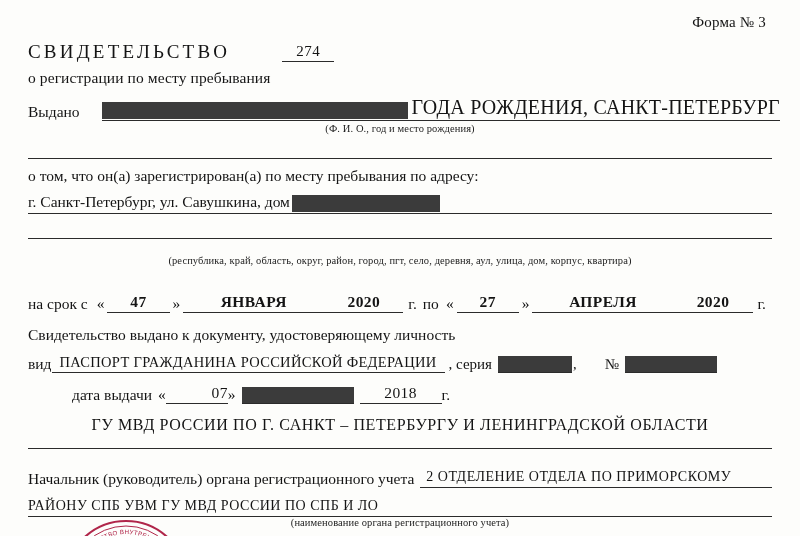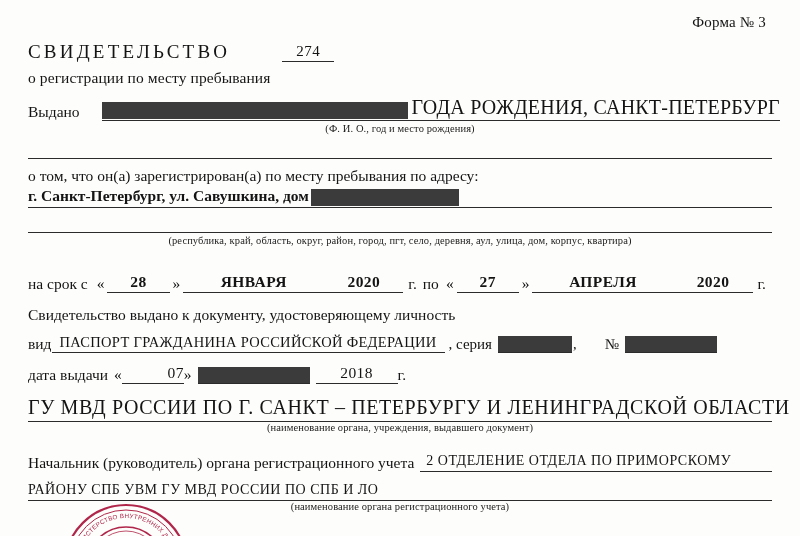--- a/index.html
+++ b/index.html
@@ -128,32 +128,33 @@
     padding: 0 8px 1px 8px;
     letter-spacing: 0.3px;
     white-space: nowrap;
   }
   .ser-label { padding: 0 6px 0 4px; font-size: 15px; }
   .ser-redact { width: 74px; height: 16px; background: #3b3b3b; border-bottom: 1px solid #2b2b2b; }
   .comma { padding: 0 2px 0 1px; }
   .num-label { padding: 0 6px 0 26px; font-size: 15px; }
   .num-redact { width: 92px; height: 16px; background: #3b3b3b; border-bottom: 1px solid #2b2b2b; }
 
-  .date-row { display: flex; align-items: flex-end; font-size: 15.5px; margin-top: 11px; }
+  .date-row { display: flex; align-items: flex-end; font-size: 15.5px; margin-top: 11px; margin-left: 44px; }
   .date-day { width: 62px; border-bottom: 1px solid #2b2b2b; text-align: right; padding-bottom: 1px; letter-spacing: .4px; }
   .date-redact { width: 112px; height: 16px; background: #3b3b3b; border-bottom: 1px solid #2b2b2b; margin: 0 6px; }
   .date-year { width: 82px; border-bottom: 1px solid #2b2b2b; text-align: center; padding-bottom: 1px; letter-spacing: .4px; }
 
   .organ-line {
-    font-size: 20px;
+    font-size: 16px;
     letter-spacing: 0.6px;
     border-bottom: 1px solid #2b2b2b;
-    padding-bottom: 2px;
+    padding-bottom: 14px;
     margin-top: 12px;
     white-space: nowrap;
+    text-align: center;
   }
 
   
   .chief-row { display: flex; align-items: flex-end; font-size: 15.5px; margin-top: 20px; }
   .chief-value {
     border-bottom: 1px solid #2b2b2b;
     flex: 1 1 auto;
     font-size: 14px;
     letter-spacing: 0.5px;
     padding: 0 0 2px 6px;
@@ -196,21 +197,21 @@
   }
   .stamp-txt {
     font-family: "Liberation Sans", sans-serif;
     font-size: 6.2px;
     fill: #b0264a;
     letter-spacing: 0.3px;
   }
 
   
   .cap-fio { margin-top: 2px; }
-  .cap-addr { margin-top: 2px; }
+  .cap-addr { margin-top: 16px; }
 </style>
 </head>
 <body>
 
 <div class="page">
 
   <div class="form-no">Форма № 3</div>
 
   <div class="title-block">
     <span class="title-main">СВИДЕТЕЛЬСТВО</span><span class="title-number">274</span>
@@ -225,33 +226,33 @@
     </span>
   </div>
   <div class="caption cap-fio">(Ф. И. О., год и место рождения)</div>
 
   <div class="plain-rule"></div>
 
   <div class="line" style="margin-top:7px;">
     <span>о том, что он(а) зарегистрирован(а) по месту пребывания по адресу:</span>
   </div>
 
-  <div class="line" style="margin-top:2px;font-weight:bold;">
+  <div class="line" style="margin-top:8px;">
     <span class="underline-seg">
       <span class="addr-text">г. Санкт-Петербург, ул. Савушкина, дом</span>
       <span class="addr-redact"></span>
     </span>
   </div>
   <div class="plain-rule"></div>
   <div class="caption cap-addr">(республика, край, область, округ, район, город, пгт, село, деревня, аул, улица, дом, корпус, квартира)</div>
 
   <div class="term">
     <span class="label">на срок с</span>
     <span class="q">«</span>
-    <span class="seg seg-day">28</span>
+    <span class="seg seg-day">47</span>
     <span class="q">»</span>
     <span class="seg seg-month">ЯНВАРЯ</span>
     <span class="seg seg-year">2020</span>
     <span class="g">г.</span>
     <span class="label" style="padding-right:4px;">по</span>
     <span class="q">«</span>
     <span class="seg seg-day">27</span>
     <span class="q">»</span>
     <span class="seg seg-month">АПРЕЛЯ</span>
     <span class="seg seg-year">2020</span>
@@ -274,21 +275,20 @@
     <span class="label">дата выдачи</span>
     <span class="q">«</span>
     <span class="date-day">07</span>
     <span class="q">»</span>
     <span class="date-redact"></span>
     <span class="date-year">2018</span>
     <span class="g">г.</span>
   </div>
 
   <div class="organ-line">ГУ  МВД  РОССИИ  ПО  Г. САНКТ – ПЕТЕРБУРГУ  И  ЛЕНИНГРАДСКОЙ ОБЛАСТИ</div>
-  <div class="caption">(наименование органа, учреждения, выдавшего документ)</div>
 
   <div class="chief-row">
     <span class="label">Начальник (руководитель) органа регистрационного учета</span>
     <span class="chief-value">2 ОТДЕЛЕНИЕ ОТДЕЛА  ПО ПРИМОРСКОМУ</span>
   </div>
   <div class="chief-cont">РАЙОНУ СПБ УВМ  ГУ  МВД  РОССИИ  ПО СПБ  И  ЛО</div>
   <div class="caption">(наименование органа регистрационного учета)</div>
 
   <div class="sign-area">
 

